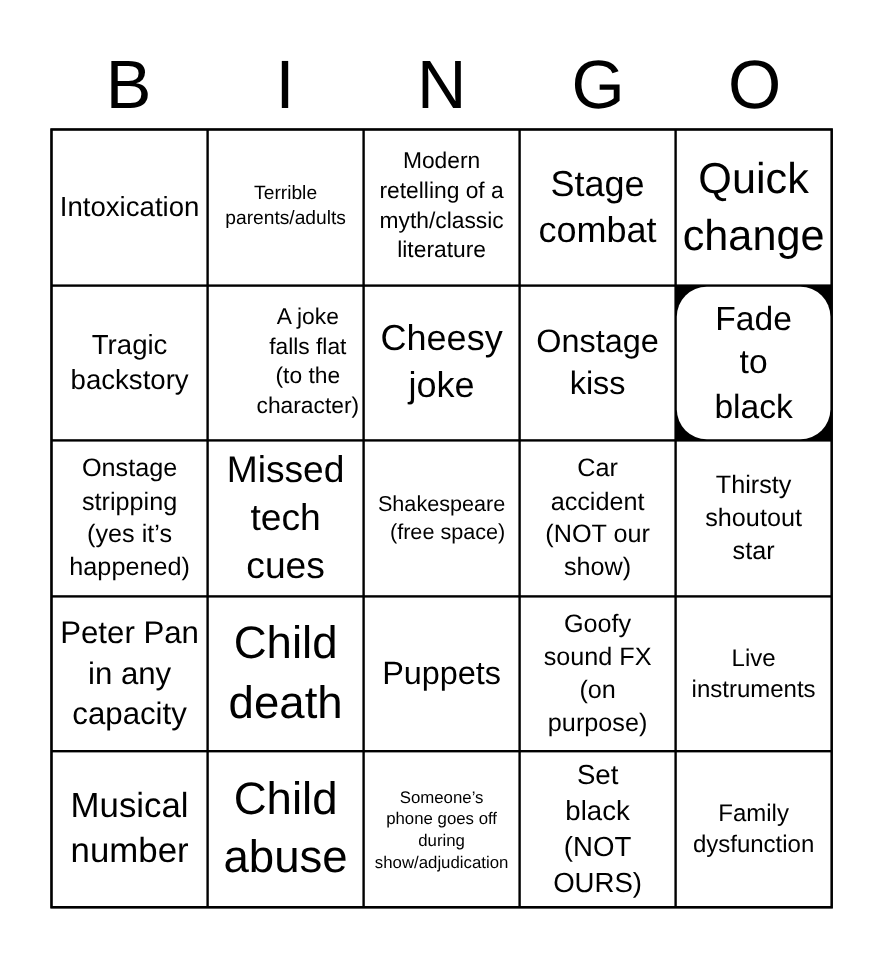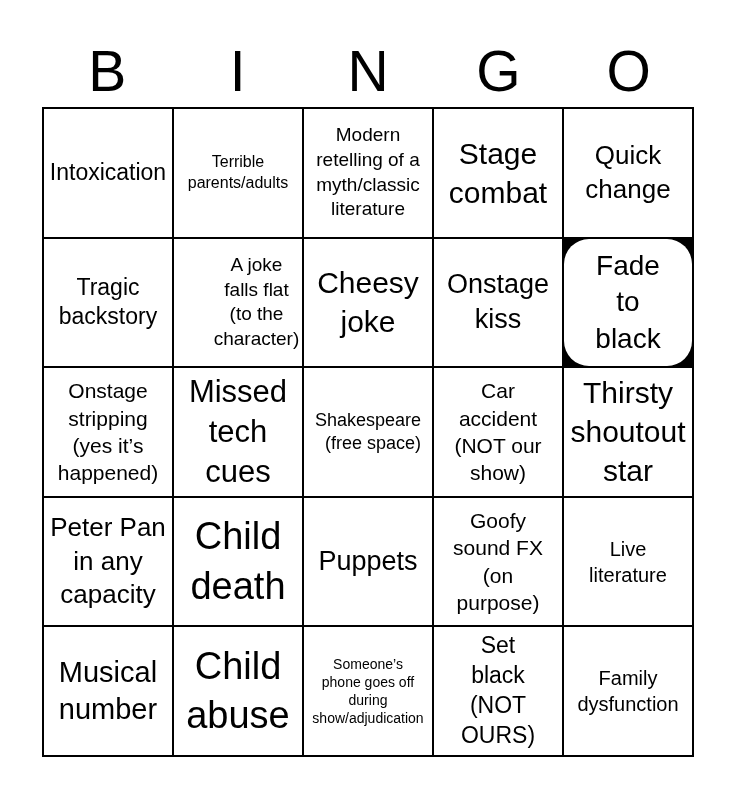--- a/index.html
+++ b/index.html
@@ -72,21 +72,21 @@
 <div class="card">
   <div class="cell" style="font-size: 23px;">Intoxication</div>
   <div class="cell" style="font-size: 16px;">Terrible
 parents/adults</div>
   <div class="cell" style="font-size: 19px;">Modern
 retelling of a
 myth/classic
 literature</div>
   <div class="cell" style="font-size: 30px;">Stage
 combat</div>
-  <div class="cell" style="font-size: 26px;">Quick
+  <div class="cell" style="font-size: 36px;">Quick
 change</div>
 
   <div class="cell" style="font-size: 23px;">Tragic
 backstory</div>
   <div class="cell" style="font-size: 19px; padding-left: 39px;">A joke
 falls flat
 (to the
 character)</div>
   <div class="cell" style="font-size: 30px;">Cheesy
 joke</div>
@@ -102,36 +102,36 @@
 happened)</div>
   <div class="cell" style="font-size: 31px;">Missed
 tech
 cues</div>
   <div class="cell" style="font-size: 18px; text-align: right;">Shakespeare
 (free space)</div>
   <div class="cell" style="font-size: 21px;">Car
 accident
 (NOT our
 show)</div>
-  <div class="cell" style="font-size: 30px;">Thirsty
+  <div class="cell" style="font-size: 21px;">Thirsty
 shoutout
 star</div>
 
   <div class="cell" style="font-size: 26px;">Peter Pan
 in any
 capacity</div>
   <div class="cell" style="font-size: 38px;">Child
 death</div>
   <div class="cell" style="font-size: 27px;">Puppets</div>
   <div class="cell" style="font-size: 21px;">Goofy
 sound FX
 (on
 purpose)</div>
   <div class="cell" style="font-size: 20px;">Live
-literature</div>
+instruments</div>
 
   <div class="cell" style="font-size: 29px;">Musical
 number</div>
   <div class="cell" style="font-size: 38px;">Child
 abuse</div>
   <div class="cell" style="font-size: 14px;">Someone’s
 phone goes off
 during
 show/adjudication</div>
   <div class="cell" style="font-size: 23px;">Set

